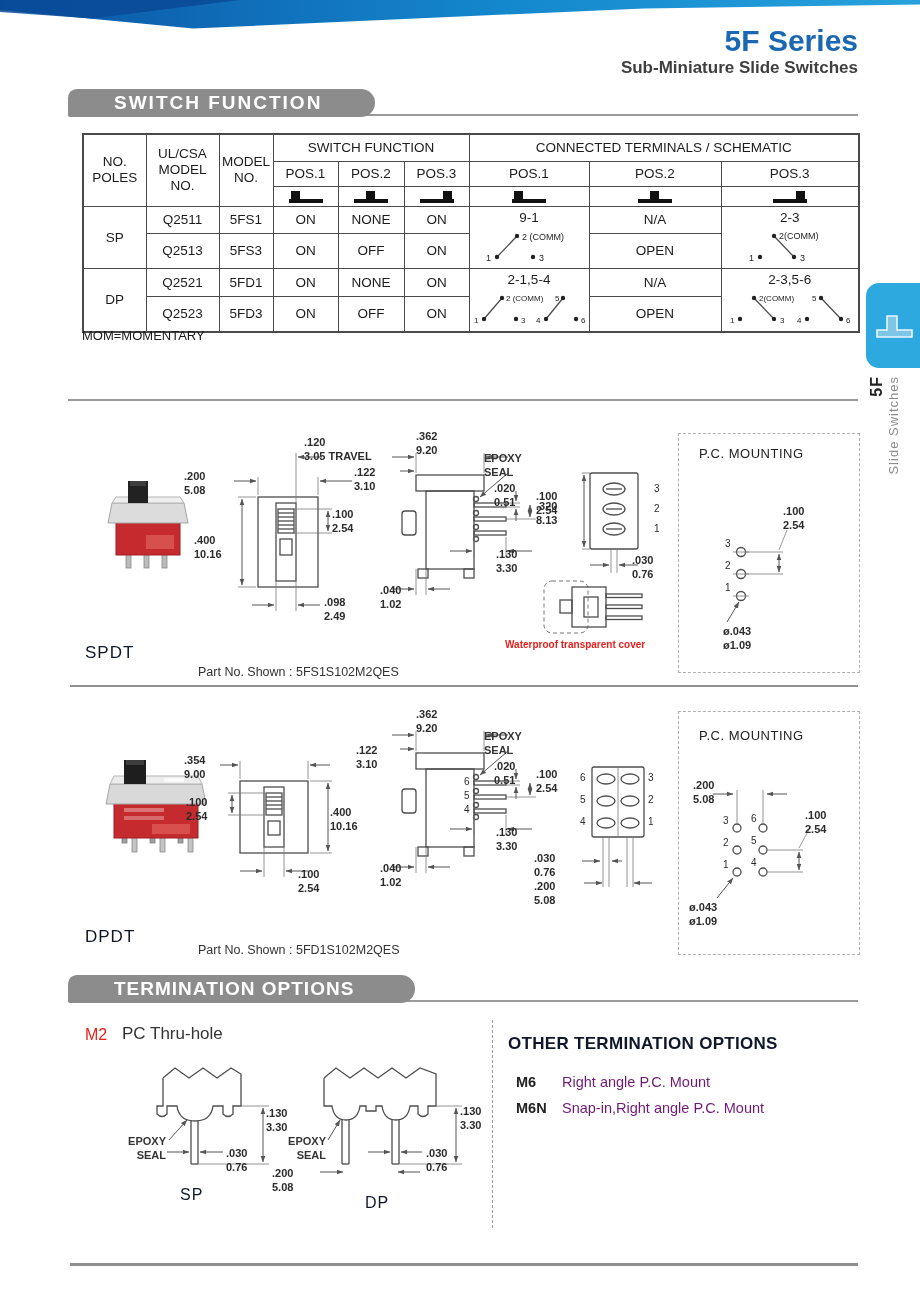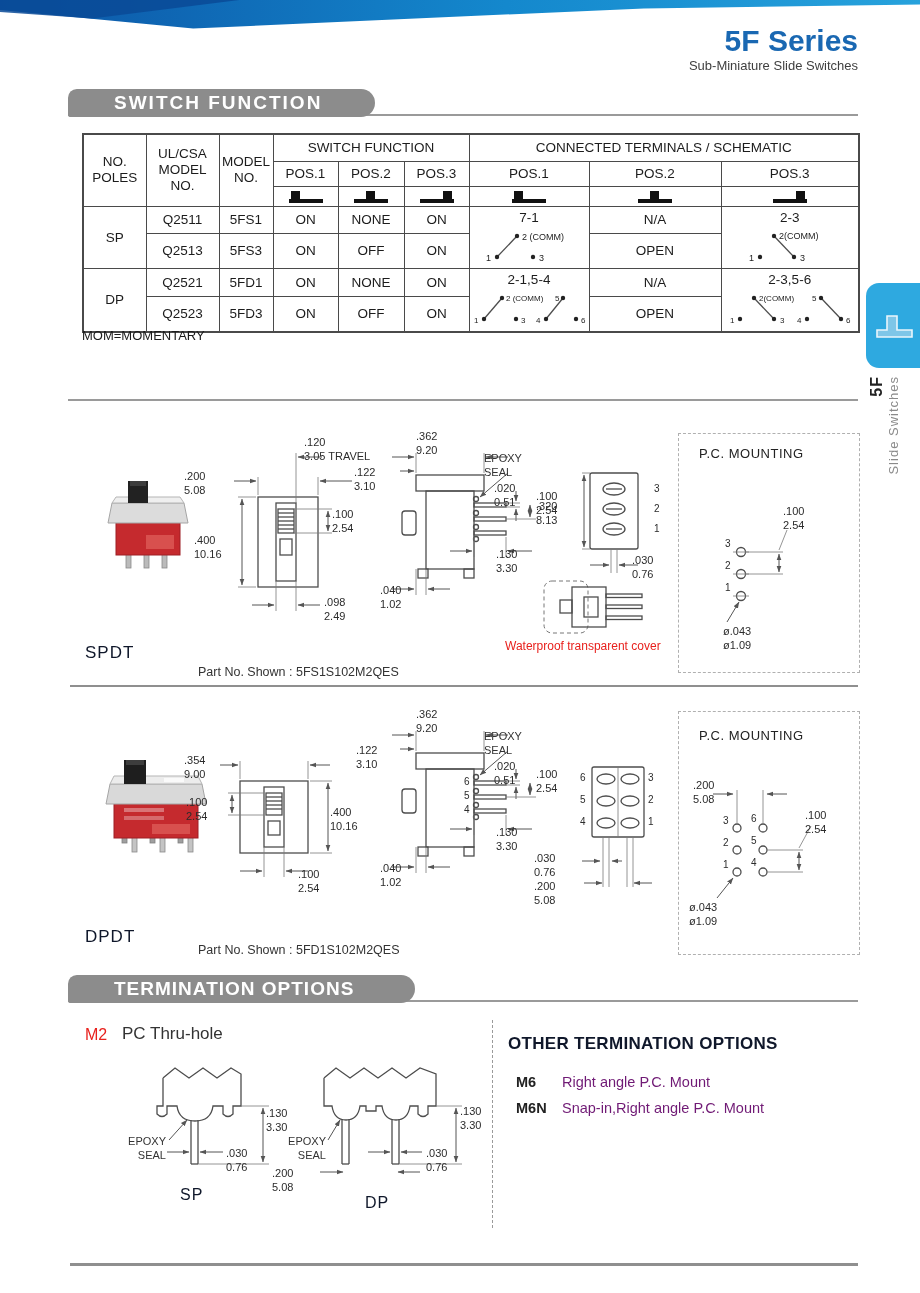--- a/index.html
+++ b/index.html
@@ -6,42 +6,42 @@
   .page{position:relative;width:920px;height:1293px;background:#fff;overflow:hidden;
         font-family:"Liberation Sans",sans-serif;color:#1c1c1c;margin:0 auto;}
   .abs{position:absolute;}
   
   .band1{position:absolute;left:0;top:0;width:920px;height:30px;
          background:linear-gradient(90deg,#0c55a6,#1488cd 55%,#27a2dc);
          clip-path:polygon(0 0,100% 0,100% 15%,70% 28%,21% 95%,0 33%);}
   .band2{position:absolute;left:0;top:0;width:920px;height:30px;background:#094a97;
          clip-path:polygon(0 0,26% 0,10% 62%,0 40%);opacity:.85;}
   .series-title{position:absolute;right:62px;top:24px;font-size:30px;font-weight:bold;color:#1a68b2;}
-  .series-sub{position:absolute;right:62px;top:58px;font-size:13px;color:#3f3f3f;}
+  .series-sub{position:absolute;right:62px;top:58px;font-size:17px;color:#3f3f3f;font-weight:bold;}
   
   .bannerline{position:absolute;left:68px;width:790px;height:2px;background:#9a9a9a;}
   .banner{position:absolute;left:68px;height:28px;line-height:28px;background:#8c8c8c;
           border-radius:10px 16px 16px 3px;color:#fff;font-weight:bold;font-size:19px;
           letter-spacing:2px;padding-left:46px;box-sizing:border-box;}
   
   .sftable{border-collapse:collapse;table-layout:fixed;width:776px;border:2px solid #4a4a4a;background:#fff;}
   .sftable th,.sftable td{border:1px solid #4a4a4a;font-weight:normal;text-align:center;
       vertical-align:middle;font-size:13.5px;color:#1c1c1c;padding:0;line-height:1.18;}
   .ml{white-space:pre-line;}
   .connc{vertical-align:top;}
   .connlbl{height:20px;line-height:22px;font-size:13.5px;}
   .posicon{display:block;margin:2px auto 0;}
   
-  .dim{position:absolute;font-size:11px;line-height:1.3;color:#2b2b2b;white-space:pre-line;}
+  .dim{position:absolute;font-size:11px;line-height:1.3;color:#2b2b2b;white-space:pre-line;font-weight:bold;}
   .pn{position:absolute;font-size:10px;color:#2b2b2b;}
   .seclabel{position:absolute;font-size:17px;letter-spacing:1px;color:#0f172a;}
   .partno{position:absolute;font-size:12.5px;color:#333;}
   .pcbox{position:absolute;border:1.4px dashed #b0b0b0;background:#fff;}
   .pctitle{position:absolute;font-size:13px;letter-spacing:.5px;color:#222;}
-  .wpcap{position:absolute;font-size:12px;color:#e8211d;}
+  .wpcap{position:absolute;font-size:10px;color:#e8211d;font-weight:bold;}
   
   .ln{stroke:#4d4d4d;stroke-width:1.3;fill:none;}
   .ext{stroke:#7a7a7a;stroke-width:.8;fill:none;}
   .dml{stroke:#555;stroke-width:1;fill:none;}
   .dot{fill:#222;}
   .schtxt{font-size:9px;fill:#222;}
   .schtxt2{font-size:8px;fill:#222;}
   
   .sidetab{position:absolute;left:866px;top:283px;width:54px;height:85px;background:#2ea9e0;
            border-radius:13px 0 0 13px;}
@@ -157,21 +157,21 @@
           </td>
     </tr>
     <tr style="height:27px">
       <td rowspan="2">SP</td>
       <td>Q2511</td>
       <td>5FS1</td>
       <td>ON</td>
       <td>NONE</td>
       <td>ON</td>
       <td rowspan="2" class="connc">
-        <div class="connlbl">7-1</div>
+        <div class="connlbl">9-1</div>
         <svg width="100" height="38">
           <line class="ln" x1="18" y1="30" x2="38" y2="9"></line>
           <circle class="dot" cx="18" cy="30" r="2.2"></circle>
               <circle class="dot" cx="38" cy="9" r="2.2"></circle>
               <circle class="dot" cx="54" cy="30" r="2.2"></circle>
           <text class="schtxt" x="43" y="13">2 (COMM)</text>
           <text class="schtxt" x="7" y="34">1</text>
           <text class="schtxt" x="60" y="34">3</text>
         </svg>
       </td>

